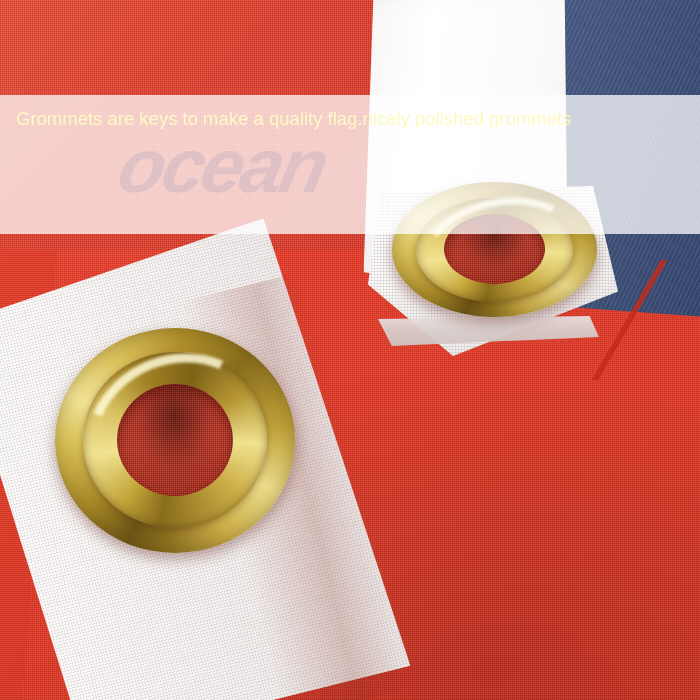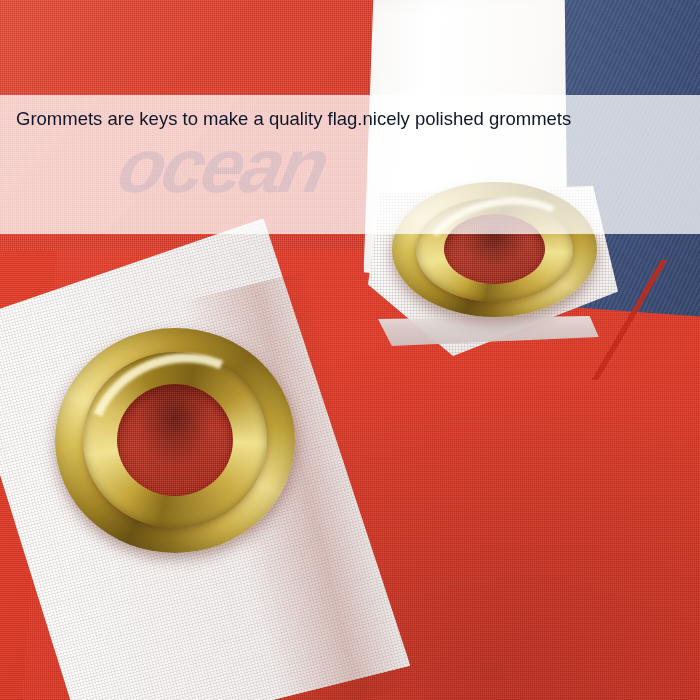--- a/index.html
+++ b/index.html
@@ -243,21 +243,21 @@
     font-weight: bold;
     font-size: 30px;
     letter-spacing: 1.2px;
     color: #15142b;
     margin: 8px 0 0 2px;
     white-space: nowrap;
   }
   .subline {
     font-family: "Liberation Sans", sans-serif;
     font-size: 18.5px;
-    color: #0f172a;
+    color: #fef9c3;
     margin: 7px 0 0 2px;
     line-height: 33px;
     white-space: nowrap;
   }
 </style>
 </head>
 <body>
 
 <div id="stage">
 

